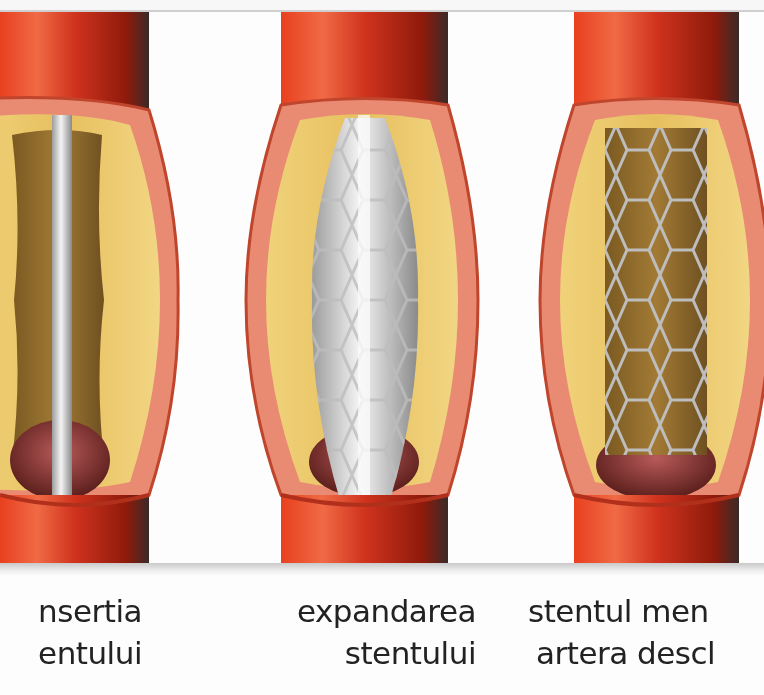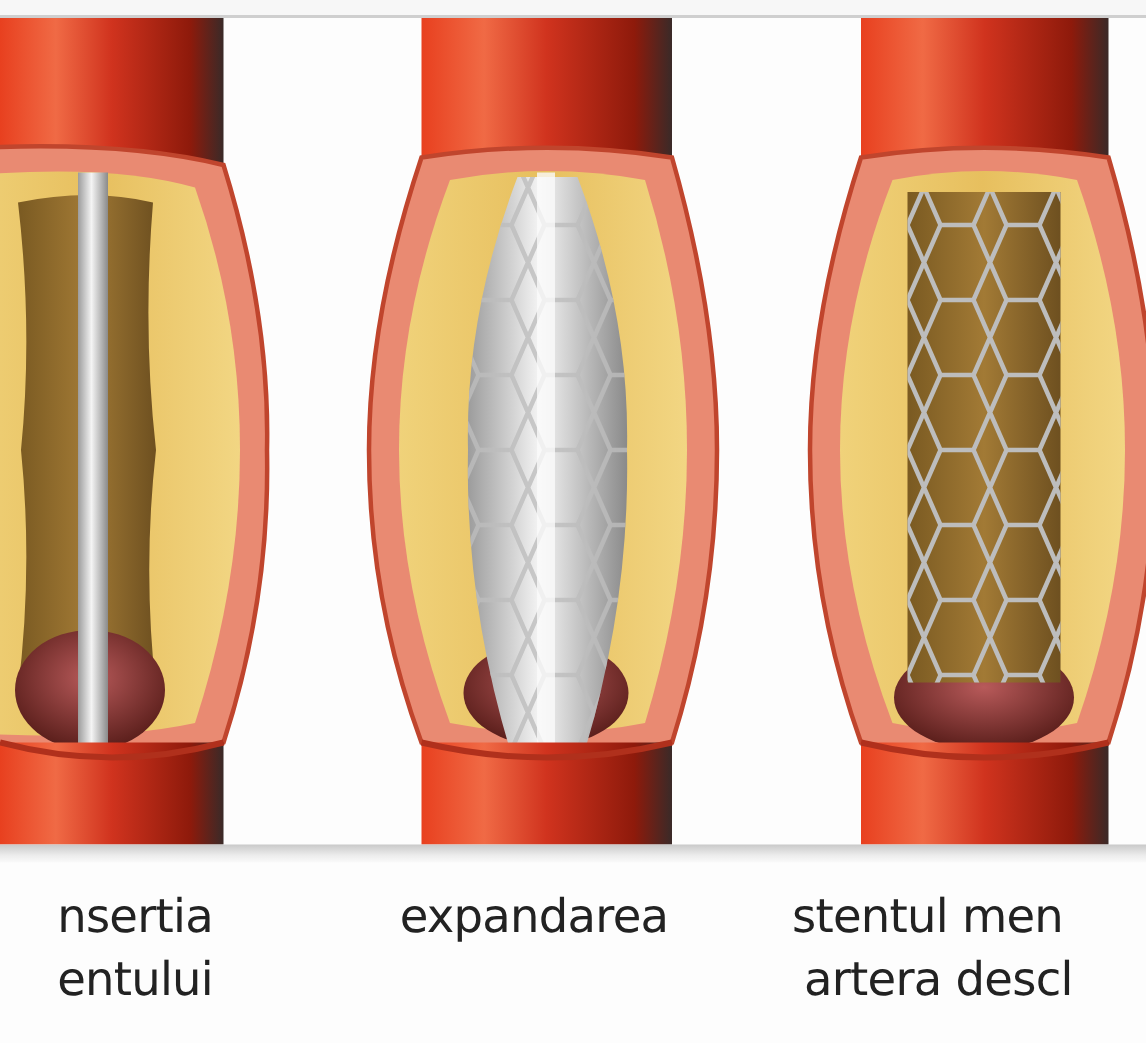--- a/index.html
+++ b/index.html
@@ -1,20 +1,20 @@
 <!DOCTYPE html>
 <html><head>
 <meta charset="utf-8">
 <style>
   html, body { margin:0; padding:0; }
   body { width:764px; height:695px; overflow:hidden; background:#fdfdfd; position:relative; font-family:"DejaVu Sans", sans-serif; }
   .topline { position:absolute; left:0; top:0; width:764px; height:10px; background:#f7f7f7; border-bottom:2px solid #cfcfcf; }
   .panel-svg { position:absolute; left:0; top:0; }
   .divider { position:absolute; left:0; top:563px; width:764px; height:12px; background:linear-gradient(#c9c9c9,#ececec 60%,#fafafa); }
-  .caption { position:absolute; text-align:center; color:#222; font-size:31px; line-height:42px; letter-spacing:-0.5px; white-space:nowrap; }
+  .caption { position:absolute; text-align:right; color:#222; font-size:31px; line-height:42px; letter-spacing:-0.5px; white-space:nowrap; }
 </style>
 </head>
 <body>
 
 <div class="topline"></div>
 
 <svg class="panel-svg" width="764" height="565" viewBox="0 0 764 565">
   <defs>
     <linearGradient id="cyl" x1="0" x2="1" y1="0" y2="0">
       <stop offset="0" stop-color="#e8401f"></stop>
@@ -84,18 +84,19 @@
 
 <div class="divider"></div>
 
 <div class="caption" style="left:-8px; top:590px; width:150px; text-align:right;">
   <div>nsertia</div>
   <div>entului</div>
 </div>
 
 <div class="caption" style="left:236px; top:590px; width:240px;">
   <div>expandarea</div>
+  <div>stentului</div>
 </div>
 
 <div class="caption" style="left:528px; top:590px; width:260px; text-align:left;">
   <div>stentul men</div>
   <div style="padding-left:8px;">artera descl</div>
 </div>
 
 </body></html>

